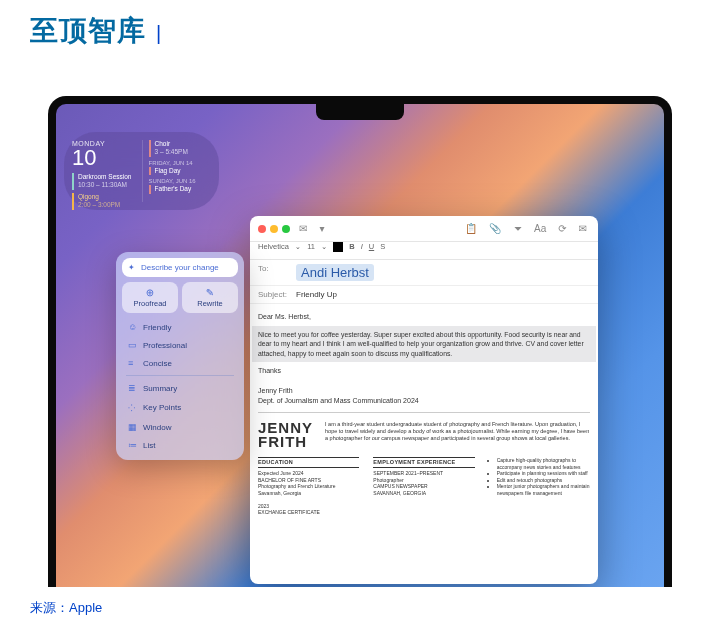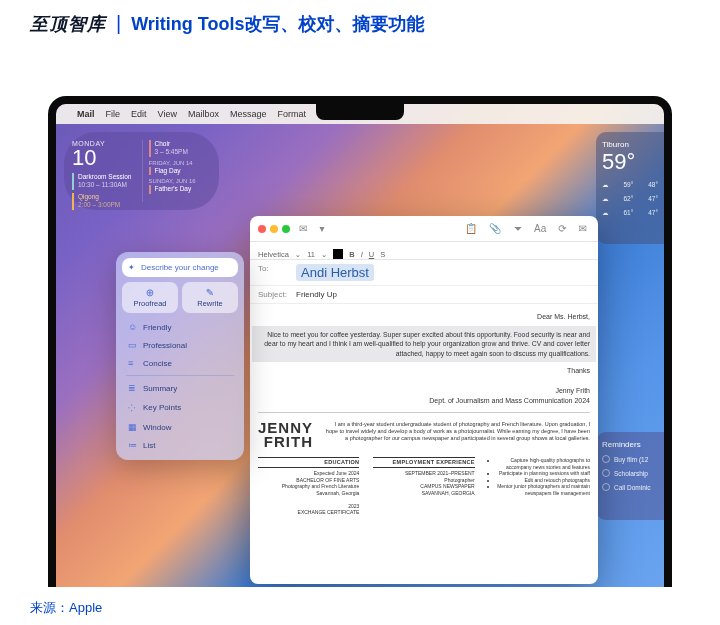--- a/index.html
+++ b/index.html
@@ -1,18 +1,18 @@
 <!DOCTYPE html>
 <html><head>
 <meta charset="utf-8">
 <style>
 * { margin: 0; padding: 0; box-sizing: border-box; font-family: -apple-system, BlinkMacSystemFont, "Helvetica Neue", sans-serif; }
 body { width: 720px; height: 625px; background: #fff; overflow: hidden; position: relative; }
 .header { display: flex; align-items: baseline; padding: 12px 30px 6px; gap: 10px; }
-.header-logo { color: #0f172a; font-weight: 900; font-size: 18px; font-style: italic; letter-spacing: 1px; }
+.header-logo { color: #0369a1; font-weight: 900; font-size: 28px; letter-spacing: 1px; }
 .header-sep { color: #0042c9; font-size: 20px; font-weight: 300; }
 .header-title { color: #0042c9; font-size: 18px; font-weight: 600; }
 .laptop-frame { position: absolute; top: 96px; left: 48px; right: 48px; bottom: 38px; background: #0a0a0a; border-radius: 18px 18px 0 0; padding: 8px 8px 0 8px; }
 .notch { position: absolute; top: 8px; left: 50%; transform: translateX(-50%); width: 88px; height: 16px; background: #0a0a0a; border-radius: 0 0 8px 8px; z-index: 100; }
 .screen { width: 100%; height: 100%; border-radius: 10px 10px 0 0; overflow: hidden; position: relative; background: linear-gradient(135deg, #6b5ab8 0%, #7862c5 15%, #9b6fbf 28%, #e08d6e 40%, #f2a574 50%, #3d7dd6 62%, #5594e8 78%, #6aa4f0 100%); }
 .menubar { height: 20px; background: rgba(245,242,238,0.92); display: flex; align-items: center; padding: 0 10px; font-size: 9px; color: #333; gap: 11px; position: relative; z-index: 50; }
 .apple-logo { font-size: 11px; }
 .menubar span { cursor: default; }
 .widget { position: absolute; border-radius: 10px; backdrop-filter: blur(20px); color: #fff; font-size: 8px; padding: 8px; }
 .cal-widget { top: 28px; left: 8px; width: 155px; height: 78px; background: rgba(90,70,150,0.45); display: flex; border-radius: 32px; }
@@ -41,61 +41,48 @@
 .wt-btn-icon { font-size: 10px; display: block; margin-bottom: 1px; color: #4a6cd4; }
 .wt-item { padding: 4px 6px; font-size: 8px; color: #2a3f7f; display: flex; align-items: center; gap: 6px; }
 .wt-item-icon { width: 9px; color: #4a6cd4; font-size: 9px; }
 .mail-window { position: absolute; top: 112px; left: 194px; width: 348px; height: 368px; background: #fff; border-radius: 8px; box-shadow: 0 12px 40px rgba(0,0,0,0.35); overflow: hidden; z-index: 55; font-size: 8px; color: #333; }
 .mail-tb { height: 26px; display: flex; align-items: center; padding: 0 8px; gap: 6px; border-bottom: 1px solid #e5e5e5; }
 .traffic { display: flex; gap: 4px; }
 .tdot { width: 8px; height: 8px; border-radius: 50%; }
 .tr { background: #ff5f57; } .ty { background: #febc2e; } .tg { background: #28c840; }
 .tb-icon { color: #888; font-size: 10px; padding: 0 3px; }
 .tb-spacer { flex: 1; }
-.mail-fmtbar { height: 18px; border-bottom: 1px solid #e5e5e5; display: flex; align-items: flex-end; padding: 0 8px; gap: 6px; font-size: 7.5px; color: #666; }
+.mail-fmtbar { height: 18px; border-bottom: 1px solid #e5e5e5; display: flex; align-items: flex-start; padding: 0 8px; gap: 6px; font-size: 7.5px; color: #666; }
 .mail-field { padding: 4px 8px; border-bottom: 1px solid #eee; display: flex; font-size: 8px; }
 .mail-label { color: #888; width: 38px; }
 .mail-pill { background: #d6e4f5; color: #2a5aa8; padding: 1px 5px; border-radius: 3px; font-size: 13px; }
-.mail-body { padding: 8px; font-size: 7px; line-height: 1.4; color: #333; text-align: right; }
+.mail-body { padding: 8px; font-size: 7px; line-height: 1.4; color: #333; }
 .mail-highlight { background: #e8e8ea; padding: 4px 6px; margin: 4px -6px; font-size: 6.8px; }
 .resume { border-top: 1px solid #ccc; margin-top: 6px; padding-top: 8px; }
 .resume-name { font-size: 15px; font-weight: 800; letter-spacing: 1px; line-height: 0.95; }
 .resume-top { display: flex; gap: 12px; }
 .resume-bio { font-size: 5.5px; line-height: 1.3; flex: 1; }
 .resume-cols { display: flex; gap: 14px; margin-top: 8px; }
 .resume-col { flex: 1; font-size: 5px; line-height: 1.3; }
 .resume-h { font-size: 5.5px; font-weight: 700; border-top: 1.5px solid #333; border-bottom: 1px solid #333; padding: 1px 0; margin-bottom: 2px; letter-spacing: 0.3px; }
 .resume-col3 ul { list-style: disc; padding-left: 8px; }
 .source { position: absolute; bottom: 8px; left: 30px; color: #0042c9; font-size: 13px; font-weight: 500; }
 </style>
 </head>
 <body>
 
 <div class="header">
   <span class="header-logo">至顶智库</span>
   <span class="header-sep">|</span>
-  <span class="header-title">Writing Tools改写、校对、摘要功能</span>
 </div>
 
 <div class="laptop-frame">
   <div class="notch"></div>
   <div class="screen">
 
-    <div class="menubar">
-      <span class="apple-logo"></span>
-      <span style="font-weight:600">Mail</span>
-      <span>File</span>
-      <span>Edit</span>
-      <span>View</span>
-      <span>Mailbox</span>
-      <span>Message</span>
-      <span>Format</span>
-      <span>Window</span>
-      <span>Help</span>
-    </div>
 
     <div class="widget cal-widget">
       <div class="cal-left">
         <div class="cal-day">MONDAY</div>
         <div class="cal-date">10</div>
         <div class="cal-event cal-ev1">
           <div>Darkroom Session</div>
             <div style="opacity:.7">10:30 – 11:30AM</div>
         </div>
         <div class="cal-event cal-ev2">
@@ -108,55 +95,21 @@
             <div>Choir</div>
             <div style="opacity:.7">3 – 5:45PM</div>
           </div>
         <div class="cal-r-day">FRIDAY, JUN 14</div>
         <div class="cal-r-item">Flag Day</div>
         <div class="cal-r-day">SUNDAY, JUN 16</div>
         <div class="cal-r-item">Father's Day</div>
       </div>
     </div>
 
-    <div class="widget weather-widget">
-      <div class="weather-city">Tiburon</div>
-      <div class="weather-temp">59°</div>
-      <div class="weather-row">
-          <span>☁</span>
-          <span>59°</span>
-          <span>48°</span>
-        </div>
-      <div class="weather-row">
-          <span>☁</span>
-          <span>62°</span>
-          <span>47°</span>
-        </div>
-      <div class="weather-row">
-          <span>☁</span>
-          <span>61°</span>
-          <span>47°</span>
-        </div>
-    </div>
-
-    <div class="widget reminders-widget">
-      <div class="rem-title">Reminders</div>
-      <div class="rem-item">
-          <span class="rem-circle"></span>
-          <span>Buy film (12</span>
-        </div>
-      <div class="rem-item">
-          <span class="rem-circle"></span>
-          <span>Scholarship</span>
-        </div>
-      <div class="rem-item">
-          <span class="rem-circle"></span>
-          <span>Call Dominic</span>
-        </div>
-    </div>
+
 
     <div class="mail-window">
       <div class="mail-tb">
         <div class="traffic">
           <div class="tdot tr"></div>
           <div class="tdot ty"></div>
           <div class="tdot tg"></div>
         </div>
         <span class="tb-icon">✉</span>
         <span class="tb-icon">▾</span>

